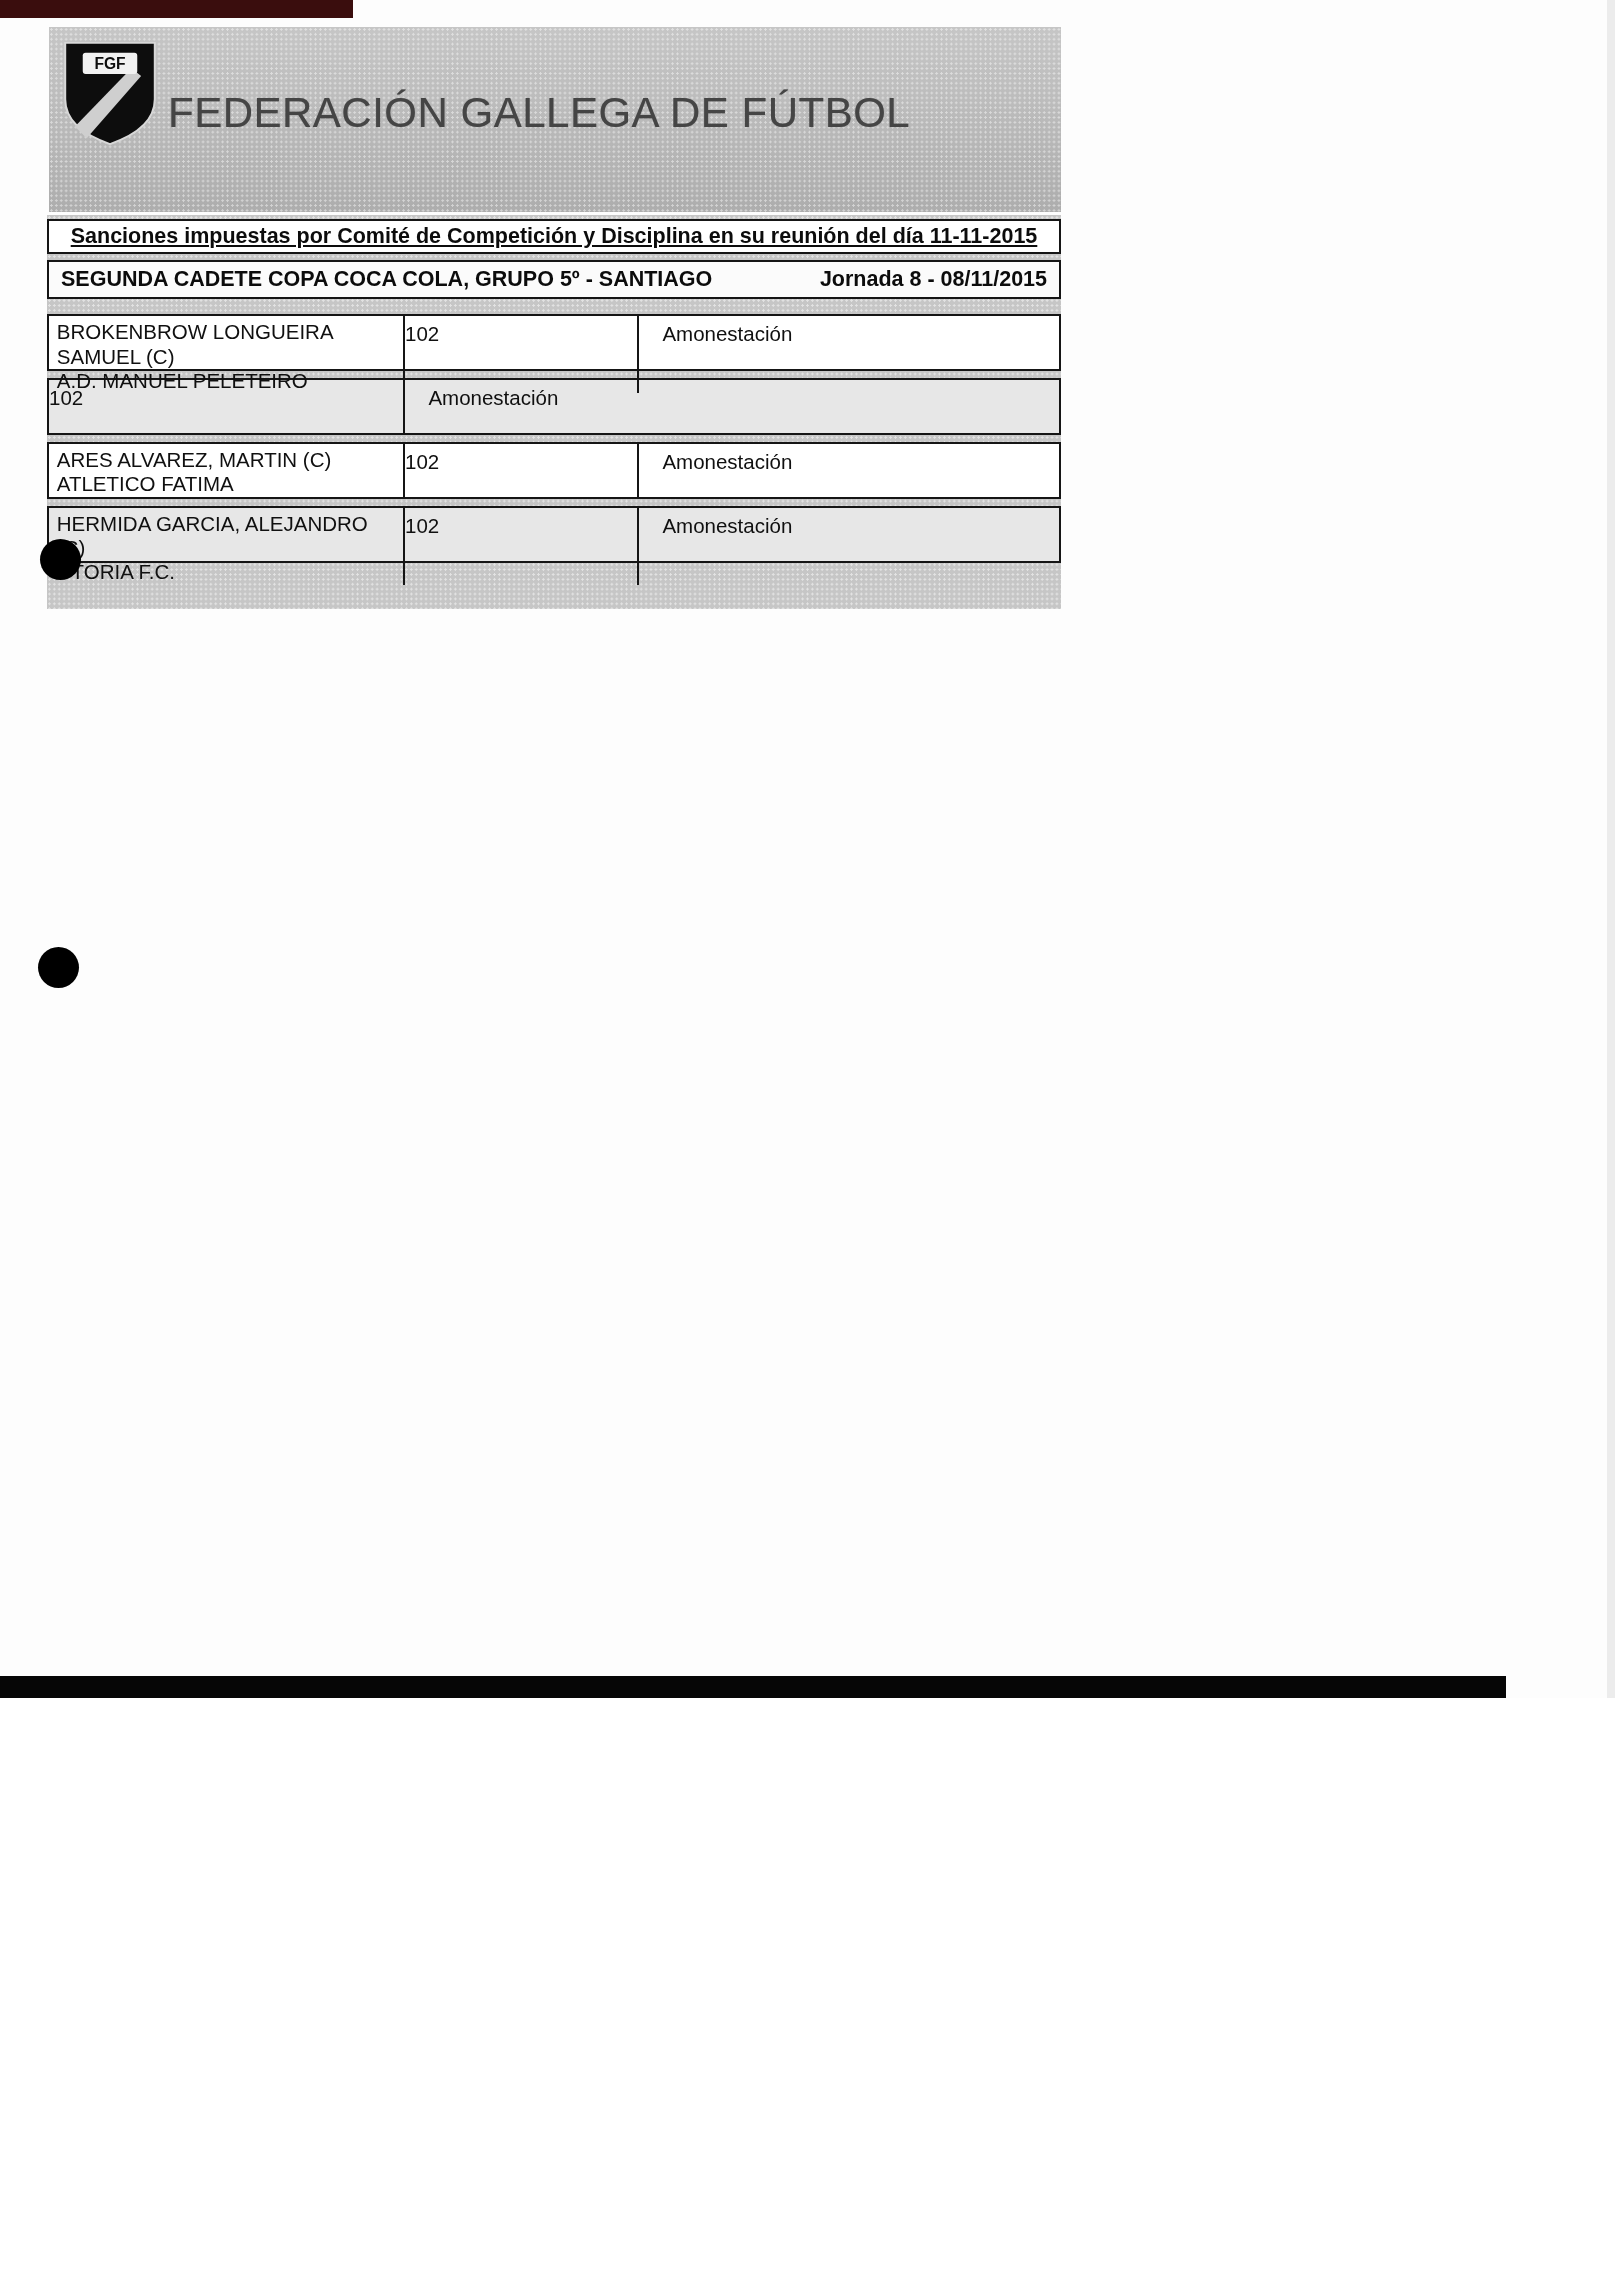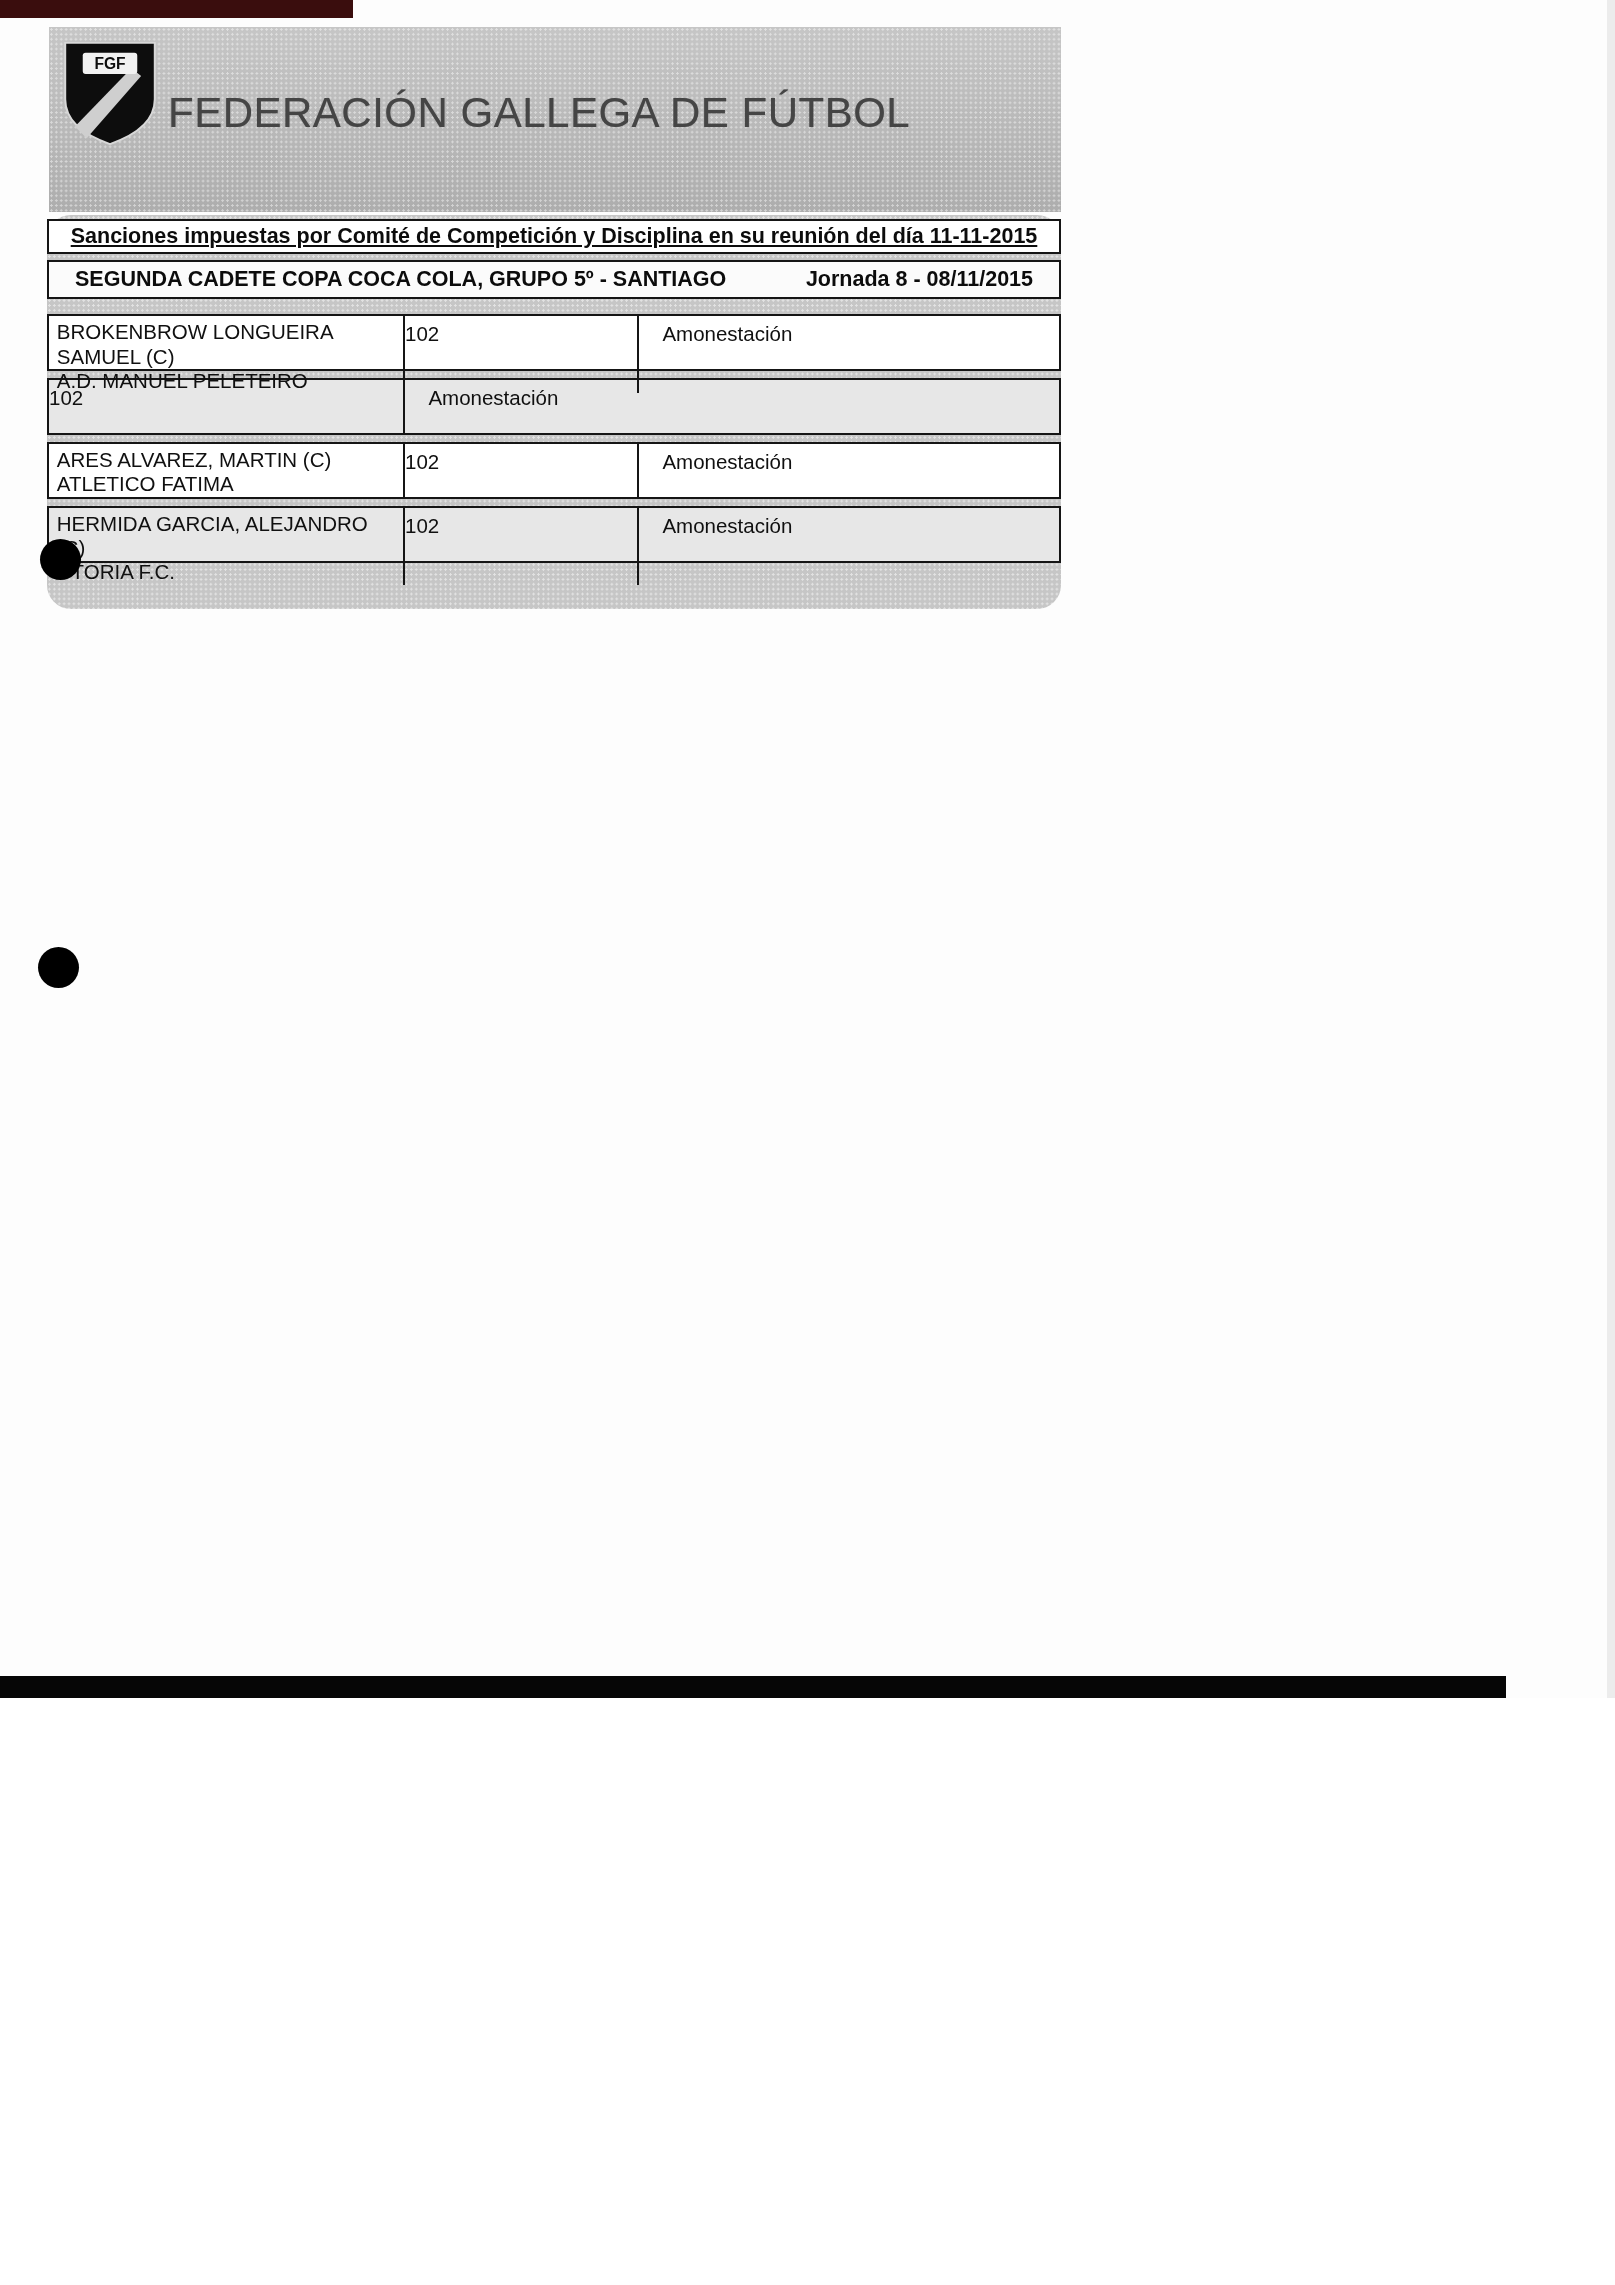--- a/index.html
+++ b/index.html
@@ -35,33 +35,32 @@
     letter-spacing:0.5px; white-space:nowrap;
     text-shadow:0 0 1px rgba(70,70,70,0.55);
     margin-top:17px;
   }
   .panel {
     position:absolute; left:47px; top:215px; width:1014px; height:394px;
     background-color:#c6c6c6;
     background-image: radial-gradient(rgba(255,255,255,0.5) 1px, transparent 1.3px);
     background-size:4.9px 4.9px;
     padding-top:3.9px;
-    border-radius:24px;
   }
   .box1 {
     width:1014px; height:35px; background:#ffffff;
     border:2px solid #151515; margin-bottom:5.9px;
     display:flex; align-items:center; justify-content:center;
     font-size:21.5px; font-weight:bold; text-decoration:underline; color:#0c0c0c;
   }
   .box2 {
     width:1014px; height:39px; background:#fbfbfb;
     border:2px solid #151515; margin-bottom:15.6px;
     display:flex; align-items:center; justify-content:space-between;
-    padding:0 26px; font-size:21.5px; font-weight:bold; color:#0c0c0c;
+    padding:0 12px; font-size:21.5px; font-weight:bold; color:#0c0c0c;
   }
   .thead {
     width:1014px; height:35px; border:2px solid #151515;
     background-color:#bdbdbd;
     background-image: radial-gradient(rgba(255,255,255,0.4) 1px, transparent 1.3px);
     background-size:4.9px 4.9px;
     display:grid; grid-template-columns:356px 234px 420px;
     align-items:center; font-size:21.5px; font-weight:bold; color:#0b0b0b;
   }
   .thead > div { text-align:center; }

